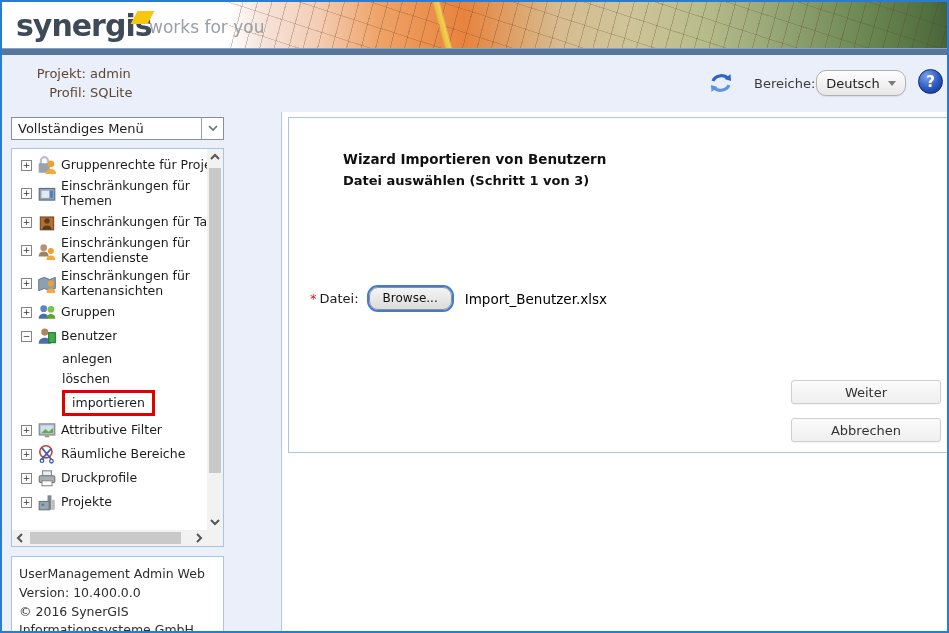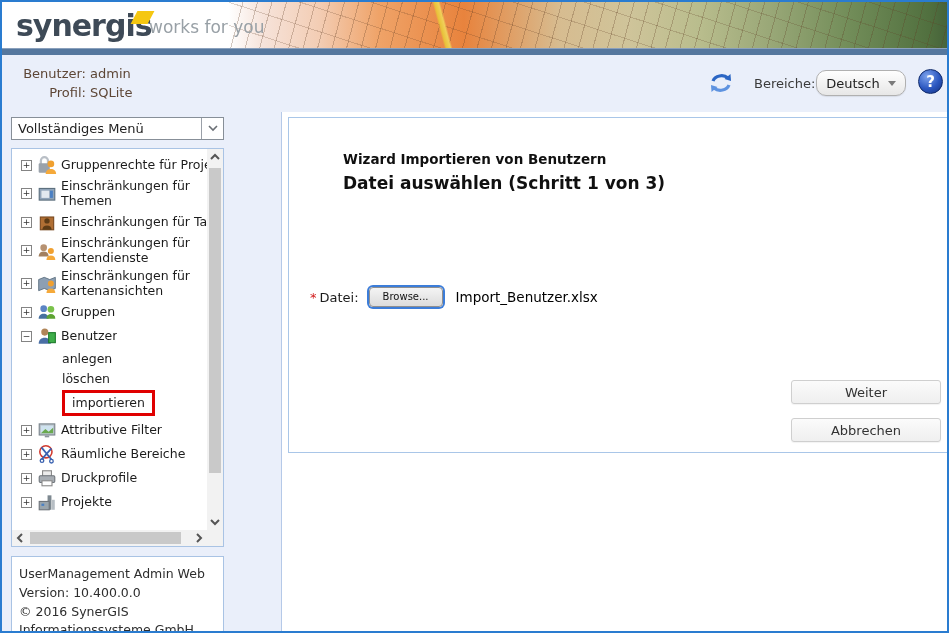--- a/index.html
+++ b/index.html
@@ -56,24 +56,24 @@
   .sbcorner{position:absolute;right:0;bottom:0;width:16px;height:16px;background:#f2f2f2;}
   .sbarrow{position:absolute;color:#555;font-size:10px;line-height:10px;cursor:pointer;}
   .chev{stroke:#555;stroke-width:2;fill:none;}
 
   .sfooter{margin-top:9px;width:213px;box-sizing:border-box;background:#fff;border:1px solid #a9c3e4;padding:8px 6px 9px 7px;font-size:12.5px;color:#2d2d2d;line-height:1.5;}
 
   
   .main{flex:1;position:relative;background:#fff;}
   .panel{position:absolute;left:6px;top:5px;width:665px;height:336px;box-sizing:border-box;border:1px solid #a9c6e8;background:#fff;}
   .ptitle{position:absolute;left:54px;top:33px;font-size:13.5px;font-weight:bold;color:#101010;}
-  .psub{position:absolute;left:54px;top:55px;font-size:17px;font-weight:bold;color:#101010;}
+  .psub{position:absolute;left:54px;top:55px;font-size:13px;font-weight:bold;color:#101010;}
   .filerow{position:absolute;left:21px;top:169px;display:flex;align-items:center;font-size:13px;color:#1a1a1a;}
   .req{color:#d21c1c;margin-right:3px;font-size:13px;}
-  .browse{margin-left:10px;padding:3px 13px 4px;font-size:10px;color:#111;background:linear-gradient(#f4f4f4,#dcdcdc);border:1px solid #8f8f8f;border-radius:4px;box-shadow:0 0 0 2px #3c7dd9;cursor:pointer;font-family:inherit;}
+  .browse{margin-left:10px;padding:3px 13px 4px;font-size:12px;color:#111;background:linear-gradient(#f4f4f4,#dcdcdc);border:1px solid #8f8f8f;border-radius:9px;box-shadow:0 0 0 2px #3c7dd9;cursor:pointer;font-family:inherit;}
   .fname{margin-left:13px;font-size:13.5px;color:#000;}
   .btnrow{position:absolute;right:11px;bottom:10px;display:flex;gap:14px;flex-direction:column;}
   .pbtn{width:150px;height:24px;box-sizing:border-box;border:1px solid #cfcfcf;border-radius:3px;background:linear-gradient(#fbfbfb,#efefef);color:#333;font-size:13px;cursor:pointer;font-family:inherit;box-shadow:0 1px 1px rgba(0,0,0,.05);}
 </style>
 </head>
 <body>
 
 <div class="page">
 
   <div class="banner">
@@ -82,21 +82,21 @@
       <span class="logo-text">synergis</span>
       <span class="logo-diamond"></span>
     </div>
     <span class="tagline">works for you</span>
   </div>
   <div class="sep"></div>
 
   <div class="infobar">
     <div class="userinfo">
       <div class="uline">
-        <span class="ul">Benutzer:</span><span>admin</span>
+        <span class="ul">Projekt:</span><span>admin</span>
       </div>
       <div class="uline">
         <span class="ul">Profil:</span><span>SQLite</span>
       </div>
     </div>
     <svg class="refresh" viewBox="0 0 26 26">
       <path d="M5 11 A9 7.5 0 0 1 20 8" stroke="#2b66c4" stroke-width="3.2" fill="none"></path>
       <polygon points="22.5,4 23,11 16.5,9" fill="#2b66c4"></polygon>
       <path d="M21 15 A9 7.5 0 0 1 6 18" stroke="#5e93e0" stroke-width="3.2" fill="none"></path>
       <polygon points="3.5,22 3,15 9.5,17" fill="#5e93e0"></polygon>

